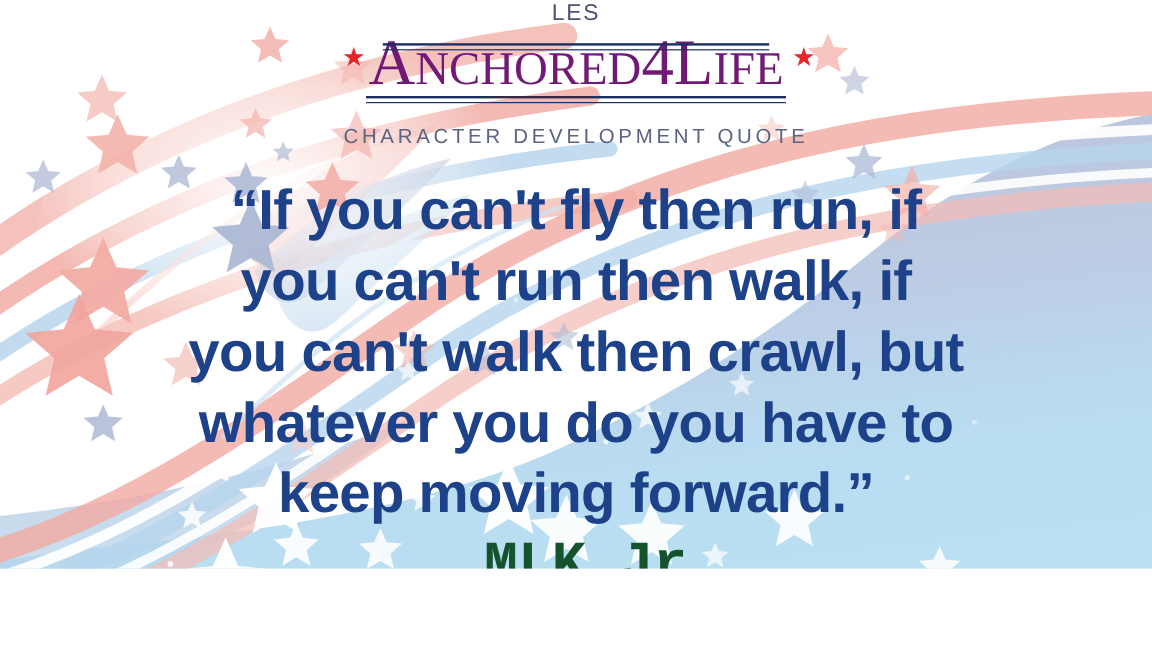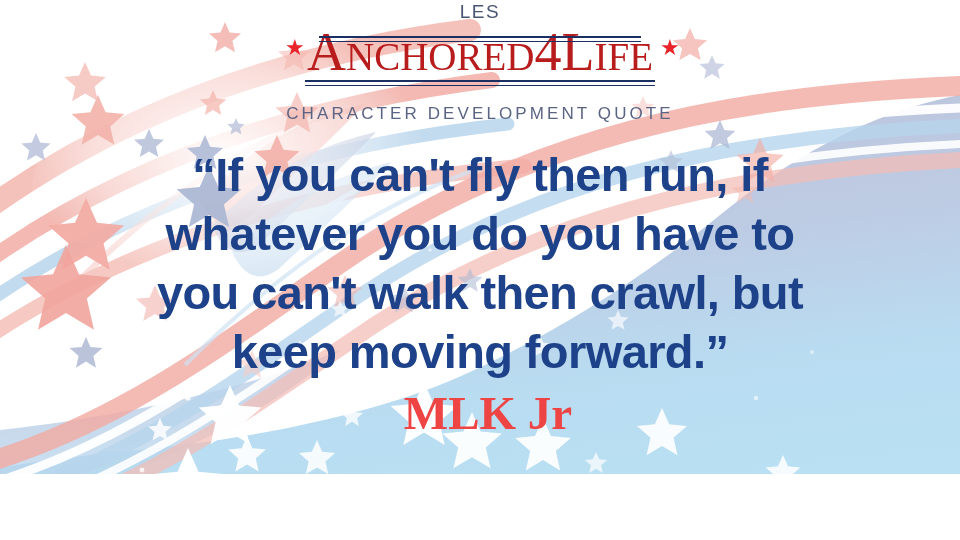--- a/index.html
+++ b/index.html
@@ -50,21 +50,21 @@
   #logo-rule-bottom{
     position:absolute;
     left:28px;right:28px;bottom:-3px;
     border-top:2px solid #1c2f63;
     border-bottom:1px solid #1c2f63;
     height:3px;
   }
   #logo-main{
     font-family:"Liberation Serif",serif;
     font-size:54px;
-    color:#b91c1c;
+    color:#701a75;
     font-weight:400;
     letter-spacing:0px;
     display:block;
     white-space:nowrap;
     height:58px;
   }
   #logo-main .cap{font-size:54px;}
   #logo-main .sc{font-size:39px;}
   #logo-main .four{font-size:54px;}
   .logo-star{
@@ -98,25 +98,25 @@
   .qline{
     font-family:"Liberation Sans",sans-serif;
     font-weight:bold;
     font-size:47px;
     line-height:59px;
     color:#1d4289;
     white-space:nowrap;
     letter-spacing:-0.6px;
   }
   #attrib{
-    font-family:Liberation Serif, serif;
+    font-family:Liberation Mono, monospace;
     font-weight:bold;
     font-size:47px;
     line-height:64px;
-    color:#ef4444;
+    color:#14532d;
     letter-spacing:0px;
     margin-left:16px;
   }
 </style>
 </head>
 <body>
 
 <div id="canvas">
 
   <div id="bg-layer">
@@ -259,19 +259,20 @@
         <span class="cap">A</span><span class="sc">NCHORED</span><span class="four">4</span><span class="cap">L</span><span class="sc">IFE</span>
       </span>
       <span id="logo-rule-bottom"></span>
       <span id="logo-star-right" class="logo-star">★</span>
     </span>
     <span id="logo-tag">CHARACTER DEVELOPMENT QUOTE</span>
   </div>
 
   <div id="quote">
     <div class="qline">“If you can't fly then run, if</div>
+    <div class="qline">you can't run then walk, if</div>
+    <div class="qline">you can't walk then crawl, but</div>
     <div class="qline">whatever you do you have to</div>
-    <div class="qline">you can't walk then crawl, but</div>
     <div class="qline">keep moving forward.”</div>
     <div id="attrib">MLK Jr</div>
   </div>
 
 </div>
 
 </body></html>

